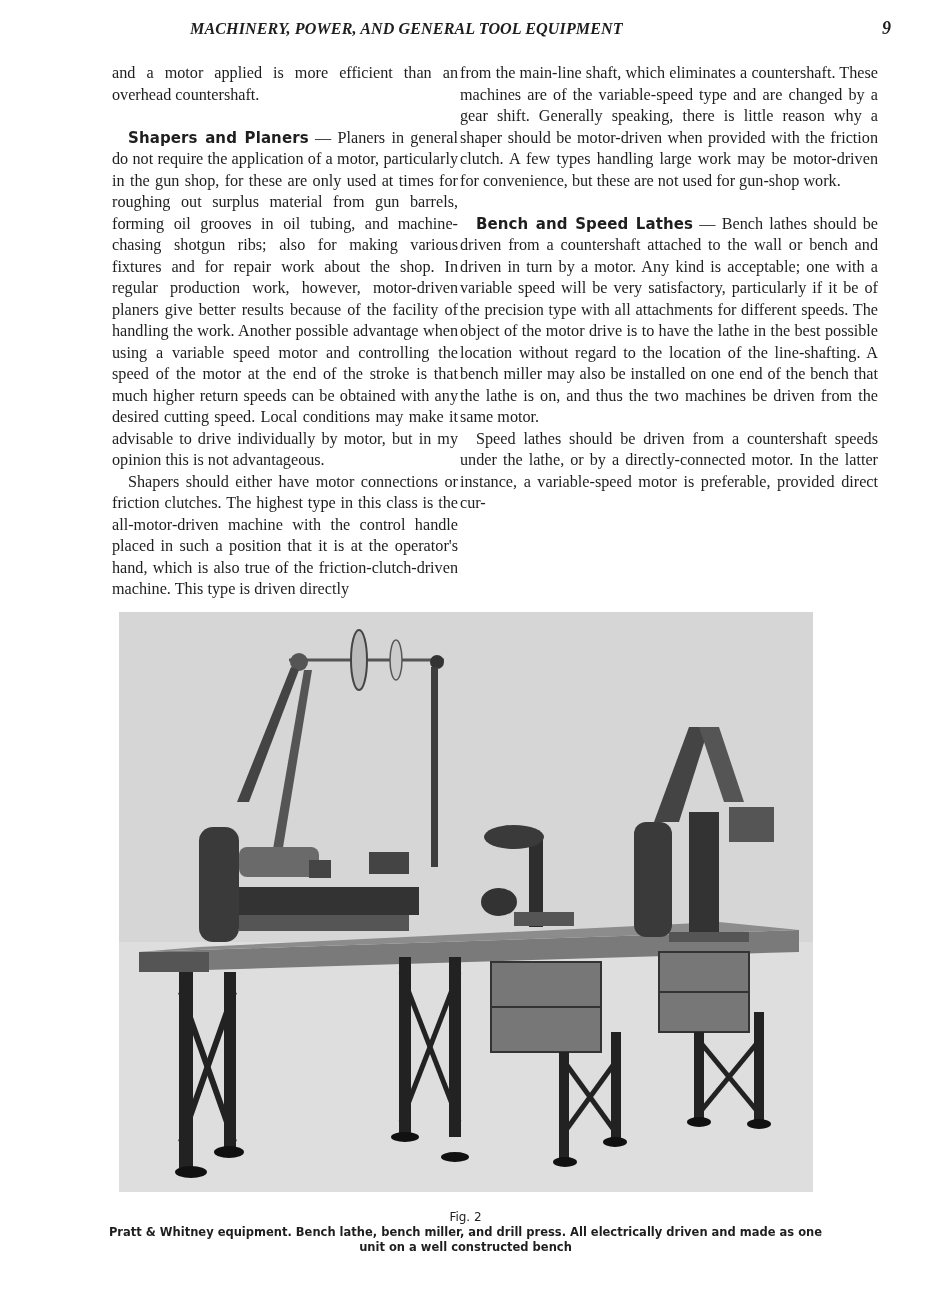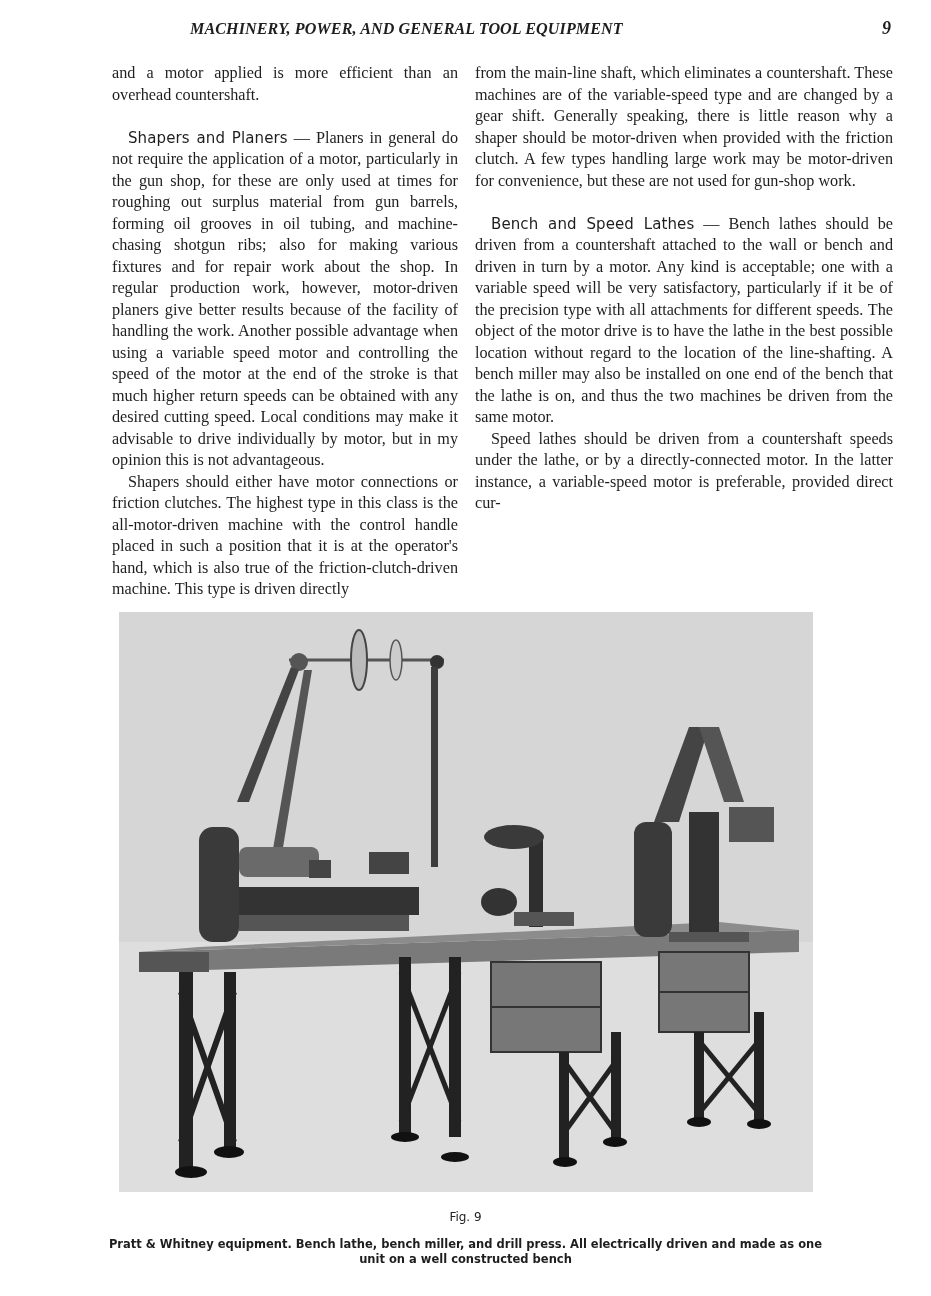--- a/index.html
+++ b/index.html
@@ -2,31 +2,31 @@
 <html><head>
   <meta charset="utf-8">
   <style>
     html, body { margin: 0; padding: 0; background: #ffffff; }
     body { width: 931px; height: 1296px; position: relative; overflow: hidden; color: #1e1e1e; }
     .header { position: absolute; left: 0; top: 16px; width: 767px; height: 30px; font-style: italic; }
     .running-title { position: absolute; left: 190px; top: 2px; font-family: "Liberation Serif", serif; font-weight: bold; font-size: 17.5px; letter-spacing: 0.1px; transform: scaleX(0.92); transform-origin: left top; white-space: nowrap; }
     .page-number { position: absolute; left: 882px; top: 2px; font-family: "Liberation Serif", serif; font-weight: bold; font-size: 18px; }
     .column { position: absolute; top: 63px; width: 348px; font-family: "Liberation Serif", serif; font-size: 16.2px; line-height: 21.5px; text-align: justify; hyphens: none; }
     .col-left { left: 112px; }
-    .col-right { left: 475px; width: 418px; }
+    .col-right { left: 460px; width: 418px; }
     .col-left { width: 346px; }
     .para { margin: 0; text-indent: 16px; }
     .para.noindent { text-indent: 0; }
     .para.gap-before { margin-top: 21.5px; }
-    .heading { font-family: "DejaVu Sans", sans-serif; font-weight: normal; font-size: 15px; letter-spacing: 0.1px; }
+    .heading { font-family: "DejaVu Sans", sans-serif; font-weight: bold; font-size: 15px; letter-spacing: 0.1px; }
     .figure { position: absolute; left: 119px; top: 612px; width: 694px; height: 580px; background: #d9d9d9; overflow: hidden; }
     .figure svg { display: block; width: 100%; height: 100%; }
     .caption { position: absolute; left: 100px; top: 1210px; width: 731px; text-align: center; font-family: "DejaVu Sans", sans-serif; font-size: 11.5px; line-height: 15px; }
     .fig-label { display: block; font-weight: normal; font-size: 12px; }
-    .fig-text { display: block; font-weight: bold; font-size: 11.5px; margin-top: 12px; }
+    .fig-text { display: block; font-weight: bold; font-size: 11.5px; }
   </style>
 </head>
 <body>
 
 <div class="header">
   <span class="running-title">MACHINERY, POWER, AND GENERAL TOOL EQUIPMENT</span>
   <span class="page-number">9</span>
 </div>
 
 <div class="column col-left">
@@ -114,15 +114,15 @@
       <rect x="570" y="200" width="30" height="120" fill="#333"></rect>
       <polygon points="535,210 570,115 590,115 560,210" fill="#444"></polygon>
       <polygon points="580,115 600,115 625,190 605,190" fill="#555"></polygon>
       <rect x="610" y="195" width="45" height="35" fill="#555"></rect>
       <rect x="550" y="320" width="80" height="10" fill="#555"></rect>
     </g>
   </svg>
 </div>
 
 <div class="caption">
-  <span class="fig-label">Fig. 9</span>
+  <span class="fig-label">Fig. 2</span>
   <span class="fig-text">Pratt &amp; Whitney equipment. Bench lathe, bench miller, and drill press. All electrically driven and made as one unit on a well constructed bench</span>
 </div>
 
 </body></html>

